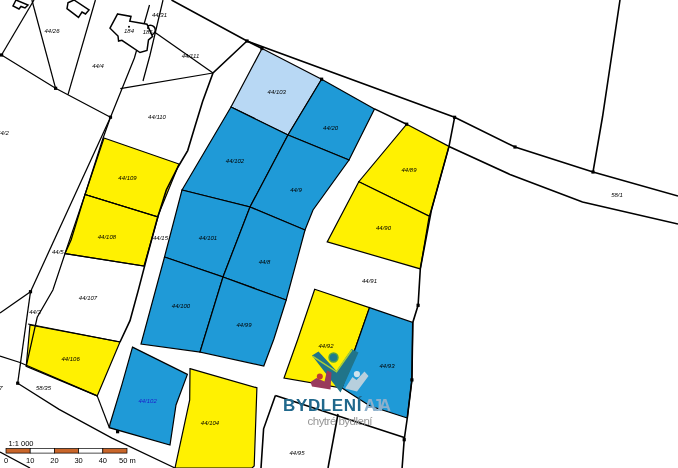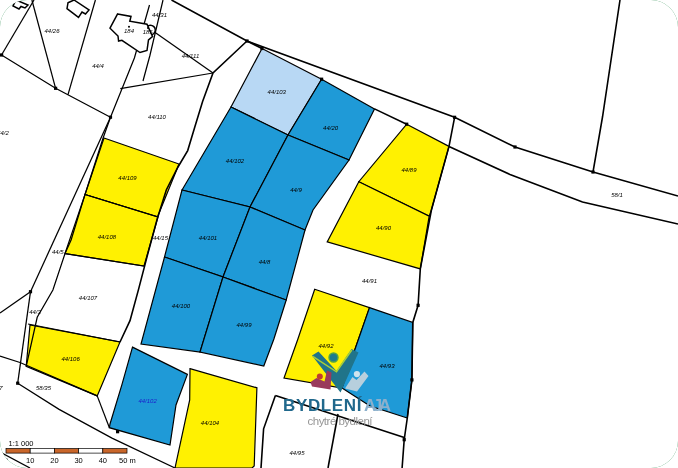--- a/index.html
+++ b/index.html
@@ -1,16 +1,16 @@
 <!DOCTYPE html>
 <html><head>
 <meta charset="utf-8">
 <style>
   html,body{margin:0;padding:0;background:#fff;}
-  .wrap{position:relative;width:678px;height:468px;overflow:hidden;background:#15803d;border-radius:27px;}
+  .wrap{position:relative;width:678px;height:468px;overflow:hidden;background:#15803d;}
   svg{position:absolute;top:0;left:0;}
   text{font-family:"Liberation Sans",sans-serif;}
   .lbl{font-style:italic;font-size:6px;fill:#000;text-anchor:middle;}
 </style>
 </head>
 <body>
 <div class="wrap">
 <svg width="678" height="468" viewBox="0 0 678 468">
   <rect x="0" y="0" width="678" height="468" fill="#ffffff"></rect>
 

